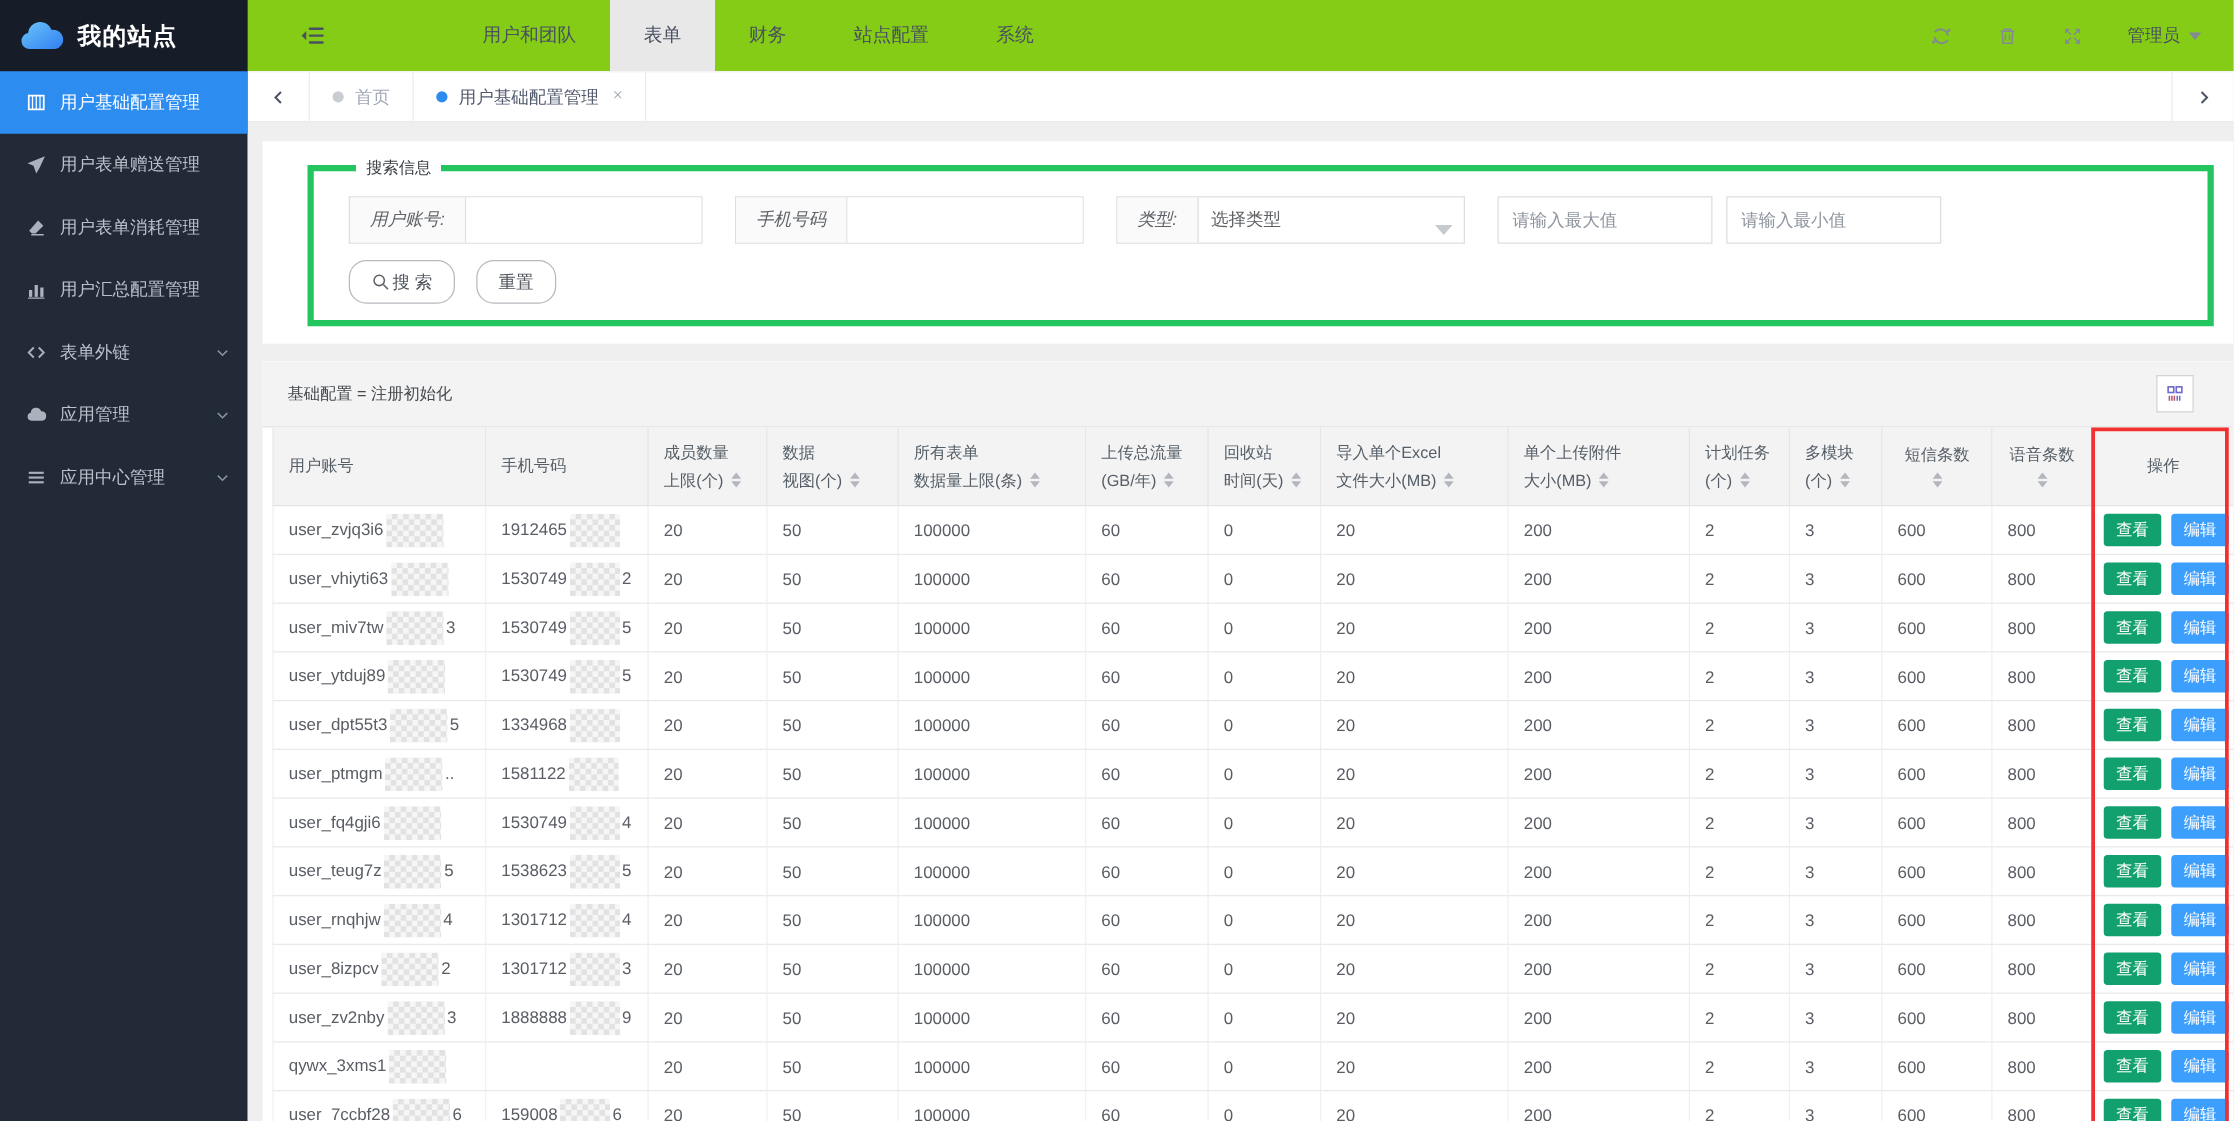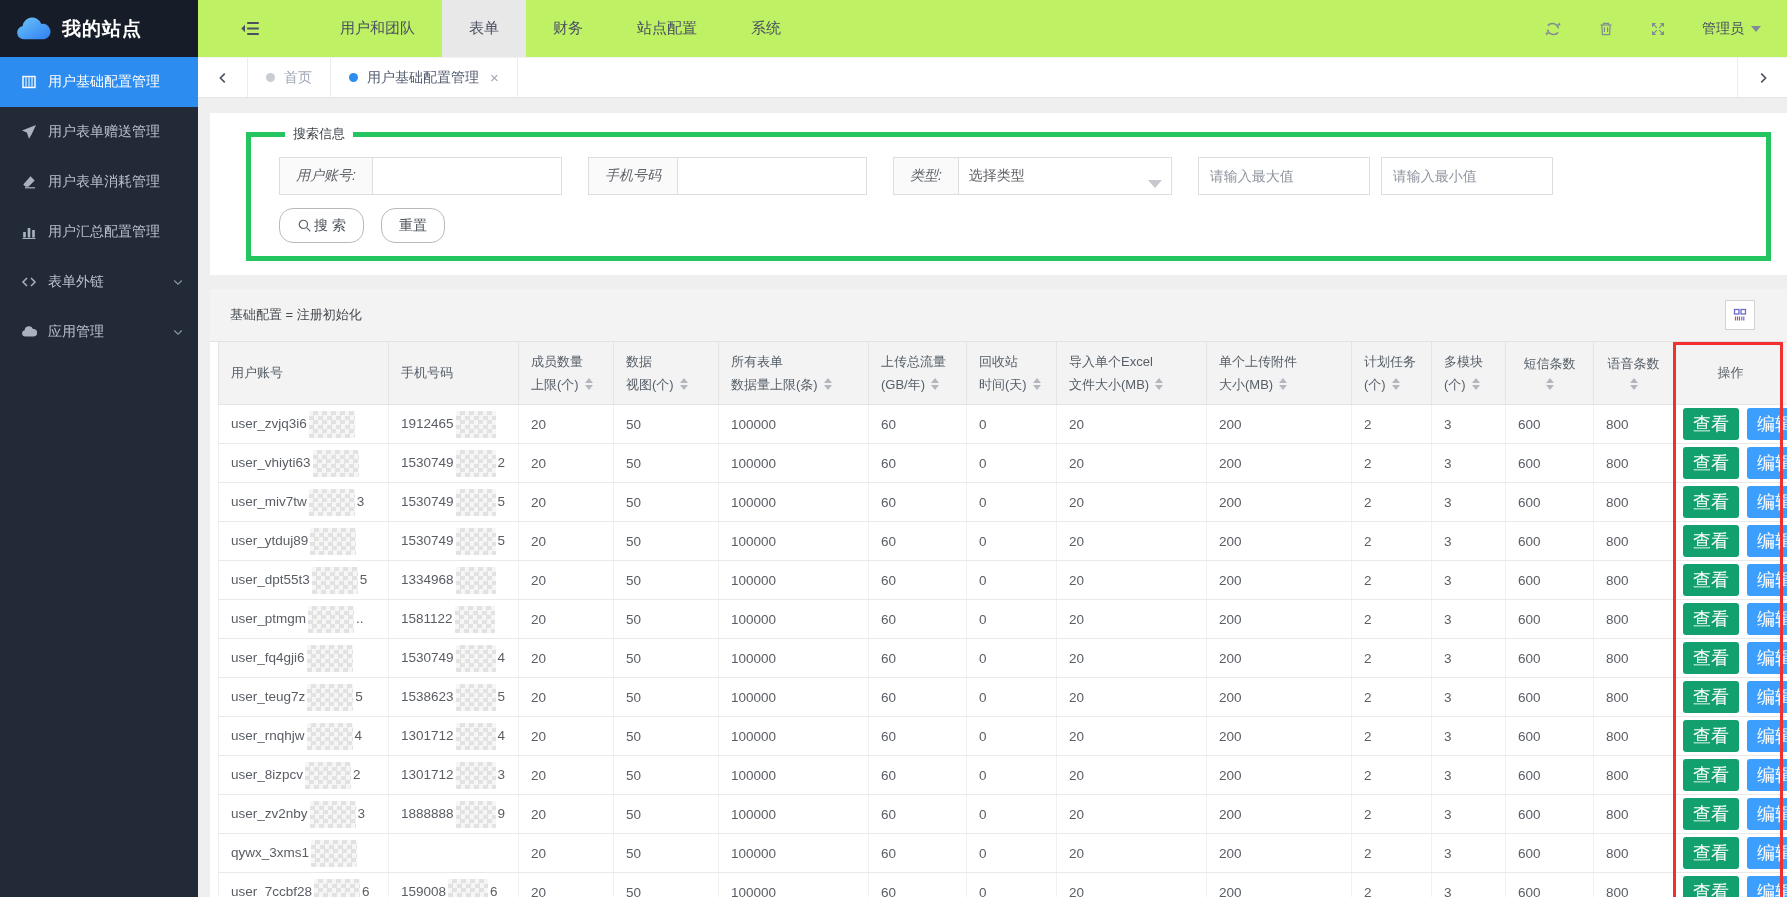--- a/index.html
+++ b/index.html
@@ -17,31 +17,31 @@
   .menu-item{height:50px;display:flex;align-items:center;padding:0 14px 0 20px;color:#bac1cb;font-size:14px;cursor:pointer;}
   .menu-item .mi-icon{width:17px;height:17px;margin-right:11px;display:inline-flex;align-items:center;justify-content:center;color:#aab2bd;}
   .menu-item.active{background:var(--primary);color:#fff;}
   .menu-item.active .mi-icon{color:#fff;}
   .mi-label{white-space:nowrap;}
   .mi-caret{margin-left:auto;color:#8a93a0;display:inline-flex;}
 
   
   .main{position:absolute;left:198px;top:0;right:0;bottom:0;display:flex;flex-direction:column;}
 
-  .topbar{height:57px;background:#bef264;display:flex;align-items:center;flex-shrink:0;}
+  .topbar{height:57px;background:#84cc16;display:flex;align-items:center;flex-shrink:0;gap:46px;}
   .collapse-btn{margin-left:42px;color:#495060;display:inline-flex;cursor:pointer;}
   .nav-tabs{display:flex;height:100%;margin-left:52px;}
   .nav-tab{padding:0 27px;display:flex;align-items:center;font-size:15px;color:#495060;cursor:pointer;white-space:nowrap;}
   .nav-tab.active{background:#e8e8e8;}
   .top-right{margin-left:auto;display:flex;align-items:center;gap:36px;margin-right:26px;}
   .tool-icon{color:#828a96;display:inline-flex;cursor:pointer;}
   .user-menu{display:flex;align-items:center;gap:7px;font-size:14px;color:#495060;cursor:pointer;}
   .caret-down{width:0;height:0;border-left:5px solid transparent;border-right:5px solid transparent;border-top:6px solid #828a96;display:inline-block;}
 
-  .tabbar{height:41px;background:#fff;display:flex;align-items:stretch;border-bottom:1px solid #e4e4e4;border-top:1px solid #f3f3f3;flex-shrink:0;}
+  .tabbar{height:41px;background:#fff;display:flex;align-items:stretch;border-bottom:1px solid #e4e4e4;border-top:1px solid #f3f3f3;flex-shrink:0;font-family:Liberation Serif, serif;}
   .bc-chev{width:50px;display:flex;align-items:center;justify-content:center;color:#495060;cursor:pointer;}
   .bc-chev.left{border-right:1px solid #ececec;}
   .bc-chev.right{margin-left:auto;border-left:1px solid #ececec;}
   .bc-tabs{display:flex;}
   .bc-tab{display:flex;align-items:center;gap:9px;padding:0 18px;border-right:1px solid #ececec;font-size:14px;color:#9ea7b4;cursor:pointer;white-space:nowrap;}
   .bc-tab .dot{width:9px;height:9px;border-radius:50%;background:#c9ccd1;}
   .bc-tab.active{color:#515a6e;}
   .bc-tab.active .dot{background:var(--primary);}
   .bc-close{color:#9ea7b4;font-size:15px;margin-left:2px;cursor:pointer;}
 
@@ -78,21 +78,21 @@
   thead th .single{line-height:62px;}
   thead th.center .single{line-height:62px;}
   .sort{display:inline-flex;flex-direction:column;gap:2px;cursor:pointer;}
   .sort i{width:0;height:0;border-left:4px solid transparent;border-right:4px solid transparent;display:block;}
   .sort .up{border-bottom:5px solid #b3b7bd;}
   .sort .dn{border-top:5px solid #b3b7bd;}
   tbody td{height:39px;border-bottom:1px solid #e9e9e9;border-right:1px solid #f0f0f0;border-left:1px solid #f0f0f0;font-size:13.5px;color:#595d64;padding-left:12px;white-space:nowrap;overflow:hidden;}
   tbody td.acts{padding-left:9px;}
   .redact{display:inline-block;vertical-align:middle;width:46px;height:27px;margin:0 2px;background:repeating-conic-gradient(#e2e2e2 0% 25%, #f6f6f6 0% 50%) 0 0 / 9px 9px;filter:blur(.6px);border-radius:1px;}
   .redact.ph{width:40px;}
-  .mini-btn{border:none;border-radius:3px;color:#fff;font-size:18px;padding:4px 10px;margin-right:8px;cursor:pointer;font-family:inherit;}
+  .mini-btn{border:none;border-radius:3px;color:#fff;font-size:13px;padding:4px 10px;margin-right:8px;cursor:pointer;font-family:inherit;}
   .mini-btn.view{background:var(--green);}
   .mini-btn.edit{background:var(--blue);}
 
   .red-box{position:absolute;top:53px;left:1463px;width:110px;height:563px;border:3px solid var(--red);pointer-events:none;z-index:4;}
 </style>
 </head>
 <body>
 
 <aside class="sidebar">
   <div class="logo">
@@ -160,20 +160,35 @@
           </svg>
         </span>
       </div>
       <div class="menu-item">
         <span class="mi-icon">
           <svg width="16" height="16" viewBox="0 0 16 16">
             <path d="M12.8 12.5H4.2a3.2 3.2 0 0 1-.6-6.33 4.3 4.3 0 0 1 8.36-1.1A3 3 0 0 1 12.8 12.5z" fill="currentColor"></path>
           </svg>
         </span>
         <span class="mi-label">应用管理</span>
+        <span class="mi-caret">
+          <svg width="12" height="12" viewBox="0 0 16 16">
+            <path d="M3 6l5 5 5-5" fill="none" stroke="currentColor" stroke-width="1.6"></path>
+          </svg>
+        </span>
+      </div>
+      <div class="menu-item">
+        <span class="mi-icon">
+          <svg width="16" height="16" viewBox="0 0 16 16" fill="currentColor">
+            <rect x="2" y="3.4" width="12" height="1.7"></rect>
+            <rect x="2" y="7.2" width="12" height="1.7"></rect>
+            <rect x="2" y="11" width="12" height="1.7"></rect>
+          </svg>
+        </span>
+        <span class="mi-label">应用中心管理</span>
         <span class="mi-caret">
           <svg width="12" height="12" viewBox="0 0 16 16">
             <path d="M3 6l5 5 5-5" fill="none" stroke="currentColor" stroke-width="1.6"></path>
           </svg>
         </span>
       </div>
     </nav>
 </aside>
 
 <div class="main">

